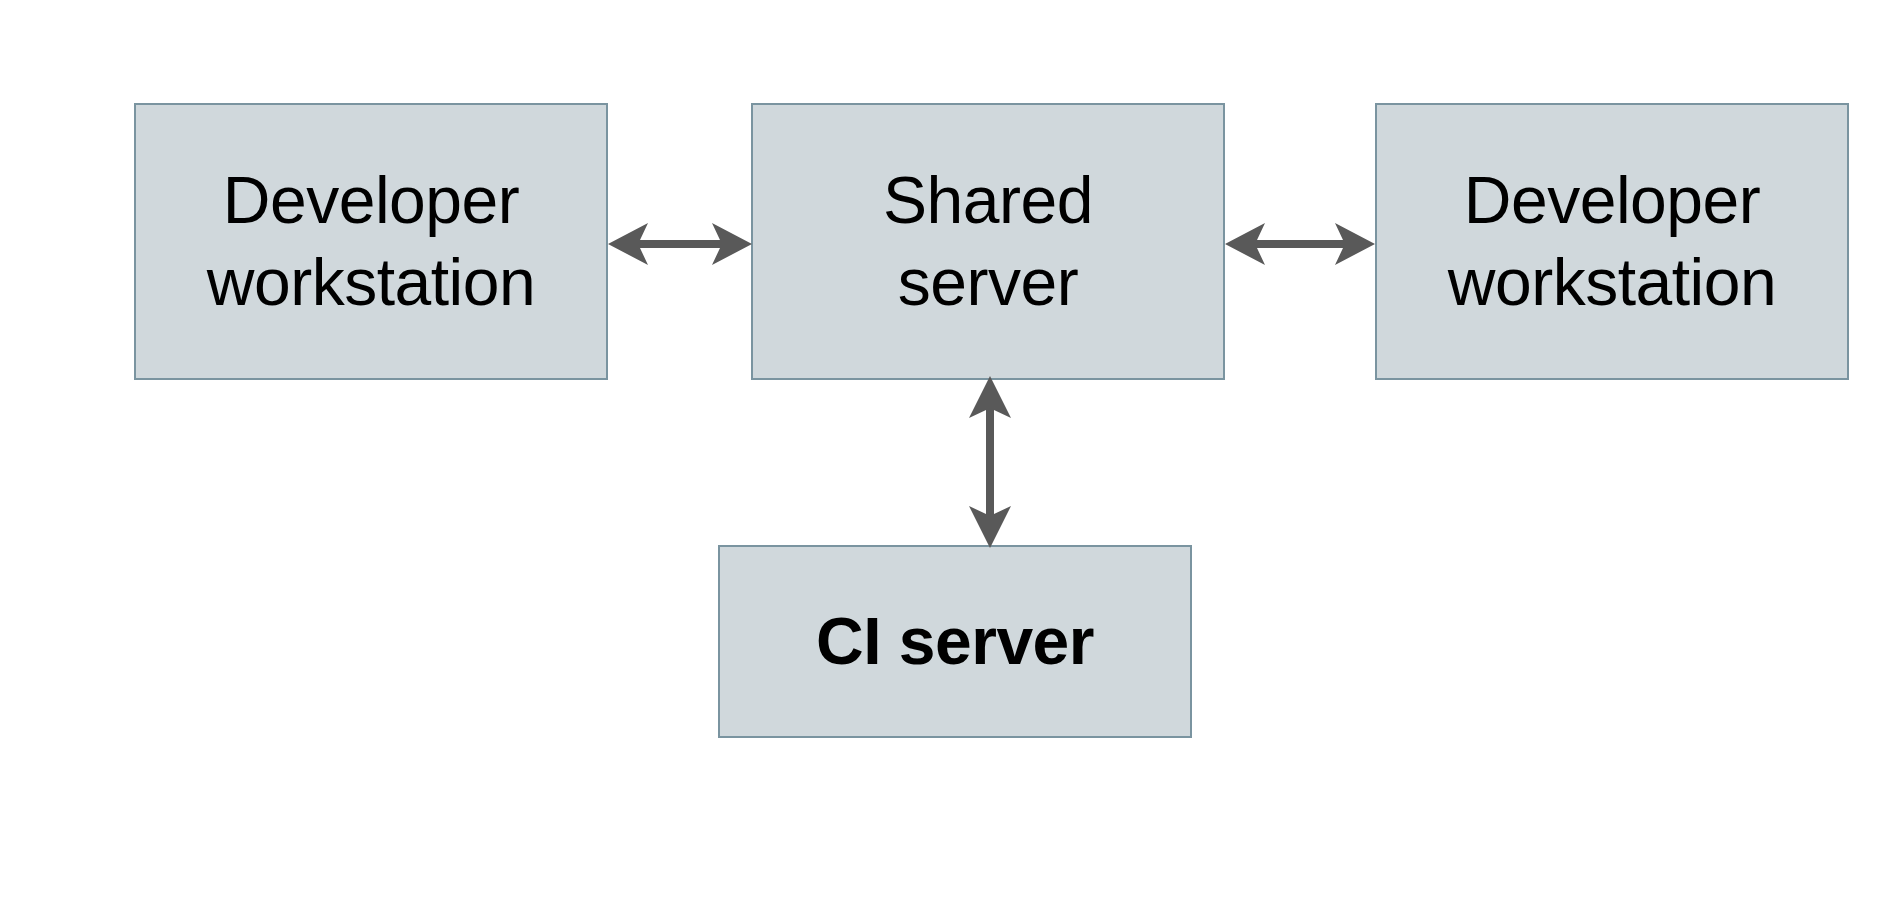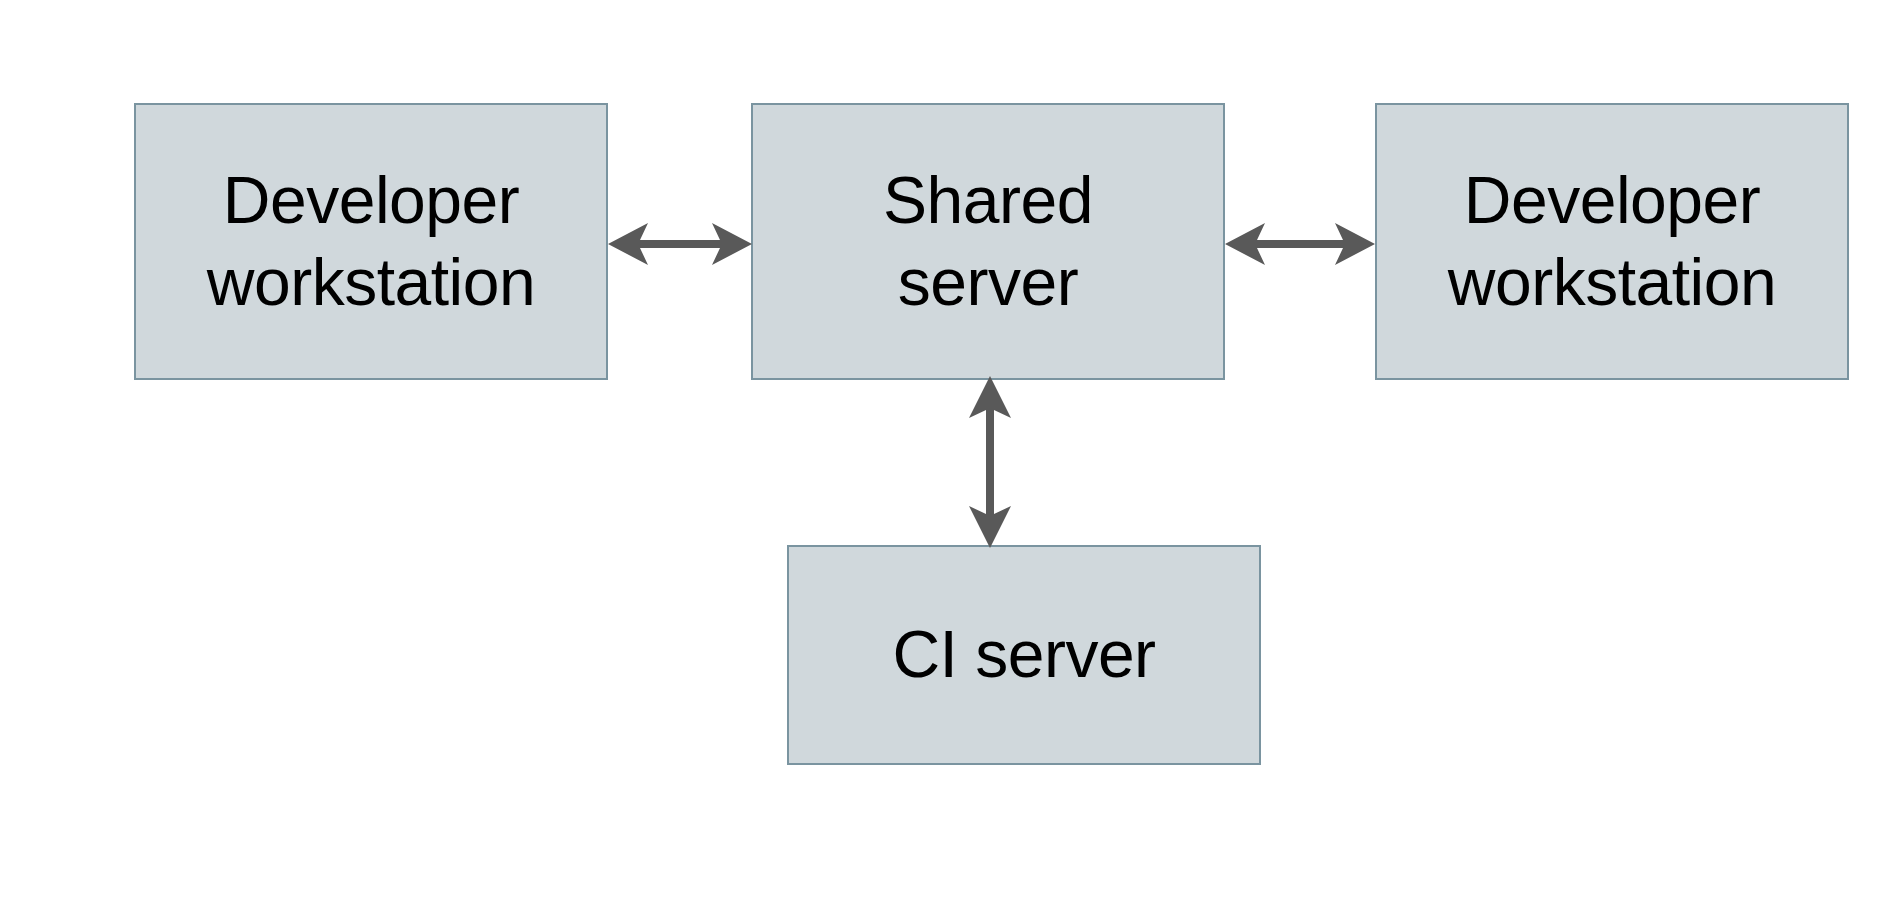--- a/index.html
+++ b/index.html
@@ -54,24 +54,25 @@
     width: 474px;
     height: 277px;
   }
   #node-dev-right {
     left: 1331px;
     top: 103px;
     width: 474px;
     height: 277px;
   }
   #node-ci-server {
-    left: 743px;
+    left: 674px;
     top: 545px;
     width: 474px;
-    height: 220px;
+    height: 193px;
+    font-weight: bold;
   }
   .connector {
     position: absolute;
     overflow: visible;
   }
   #conn-left {
     left: 560px;
     top: 213px;
     width: 152px;
     height: 62px;

